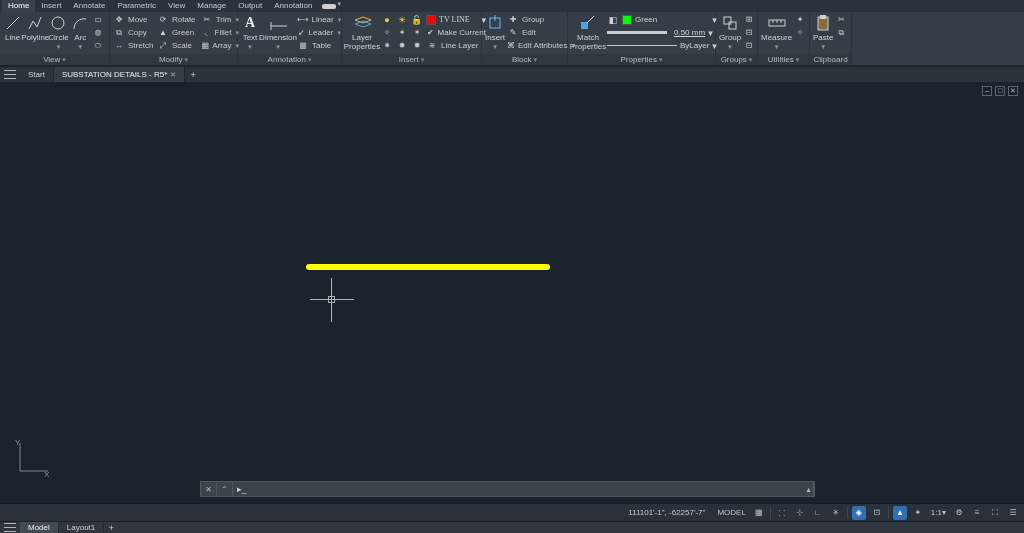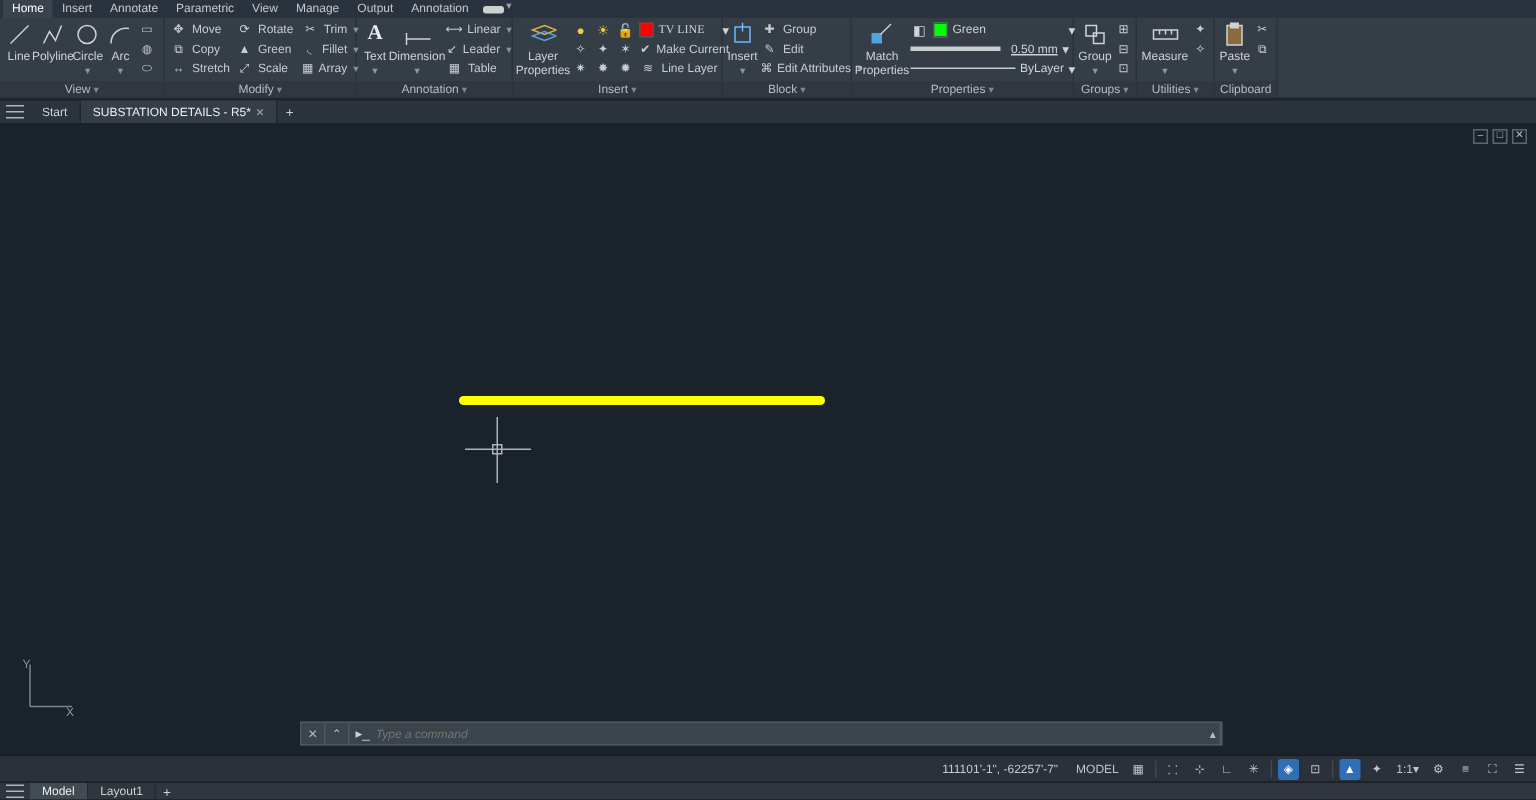--- a/index.html
+++ b/index.html
@@ -468,21 +468,20 @@
       <line x1="8" y1="32" x2="36" y2="32"></line>
     <text x="3" y="6">Y</text>
     <text x="32" y="38">X</text>
   </svg>
 
   <div class="cmd">
     <div class="seg">✕</div>
     <div class="seg">⌃</div>
     <div class="prompt">
       <span>▸_</span>
-      <input placeholder="Type a command" style="">
     </div>
     <div class="seg" style="width:10px;">▴</div>
   </div>
 </div>
 
 <div class="status">
   <span class="coord">111101'-1", -62257'-7"</span>
   <div class="btn">MODEL</div>
   <div class="btn">▦</div>
   <div class="sep"></div>

